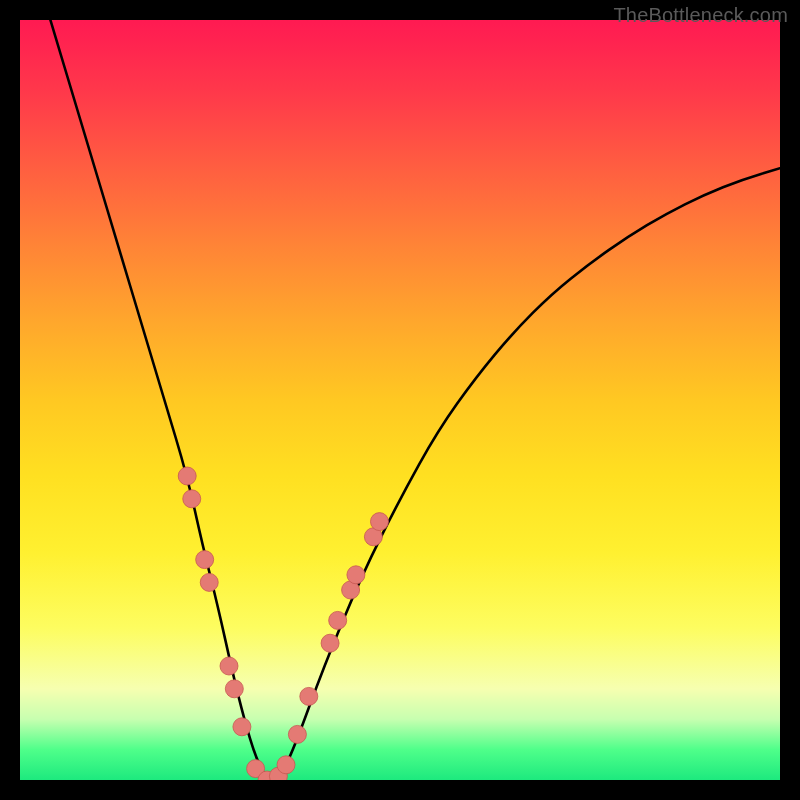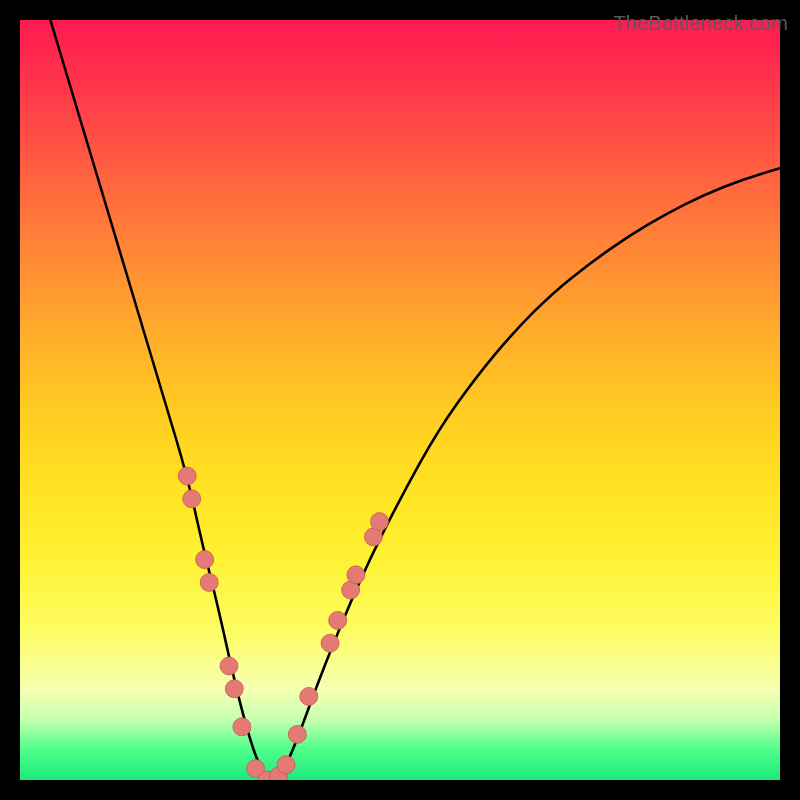--- a/index.html
+++ b/index.html
@@ -30,21 +30,21 @@
       #fdfd60 80%,
       #f6ffb0 88%,
       #c7ffb0 92%,
       #4fff8a 96%,
       #1de97e 100%
     );
     box-sizing: border-box;
   }
   .attribution {
     position: absolute;
-    top: 12px;
+    top: 4px;
     right: 12px;
     color: #5a5a5a;
     font-size: 20px;
     font-weight: 500;
     letter-spacing: 0.2px;
     z-index: 10;
     pointer-events: none;
   }
   svg.curve-layer {
     position: absolute;

